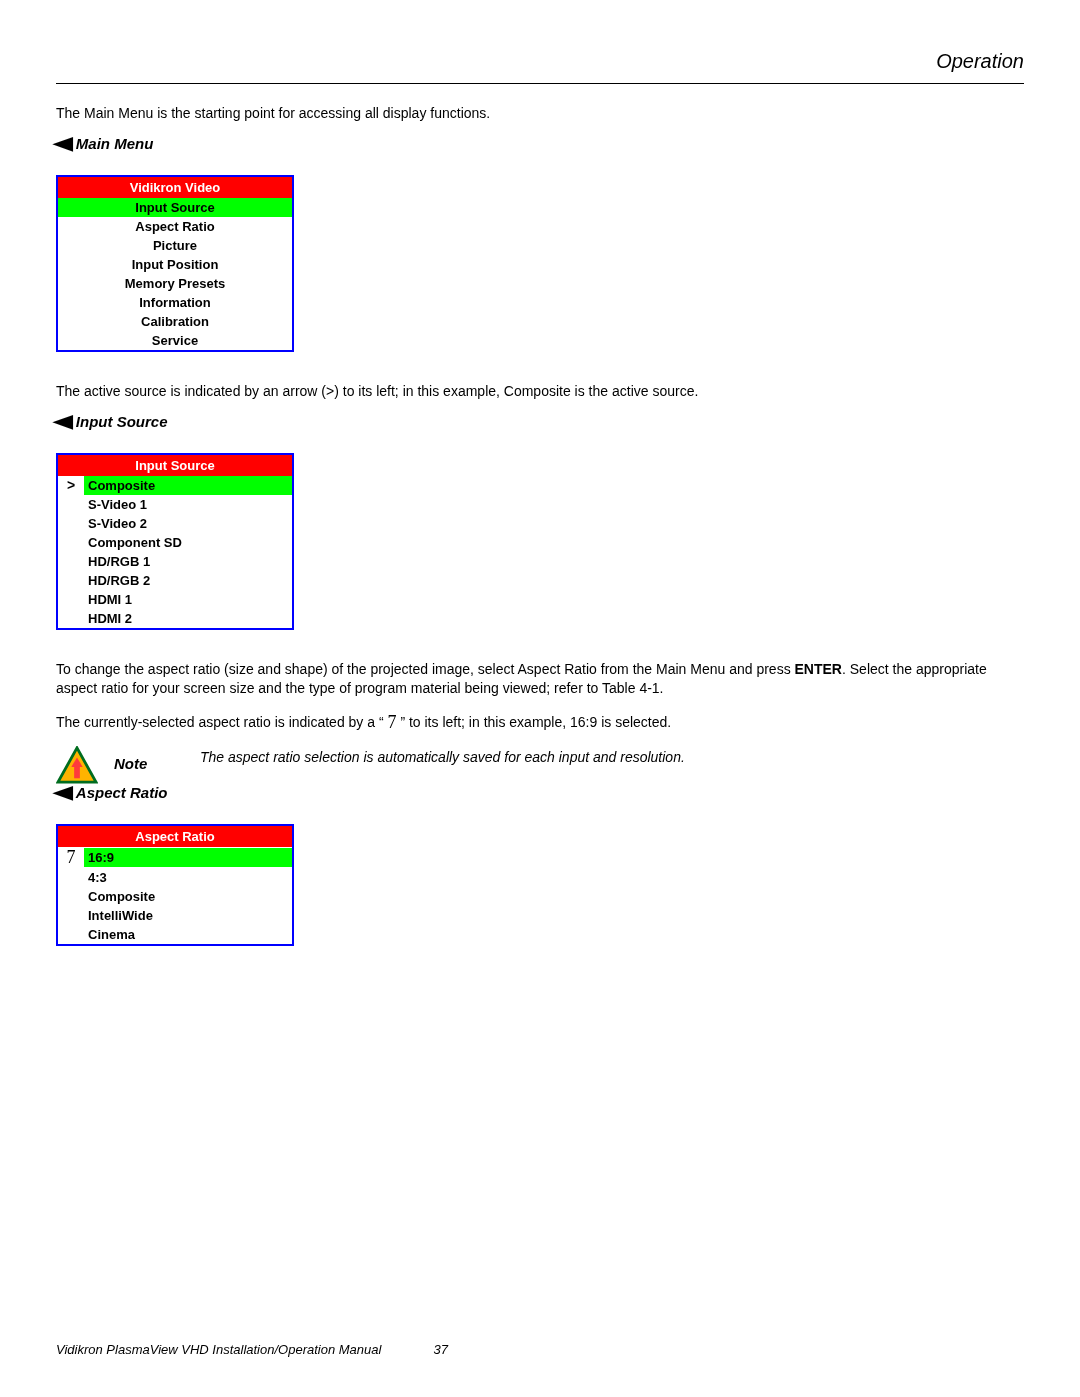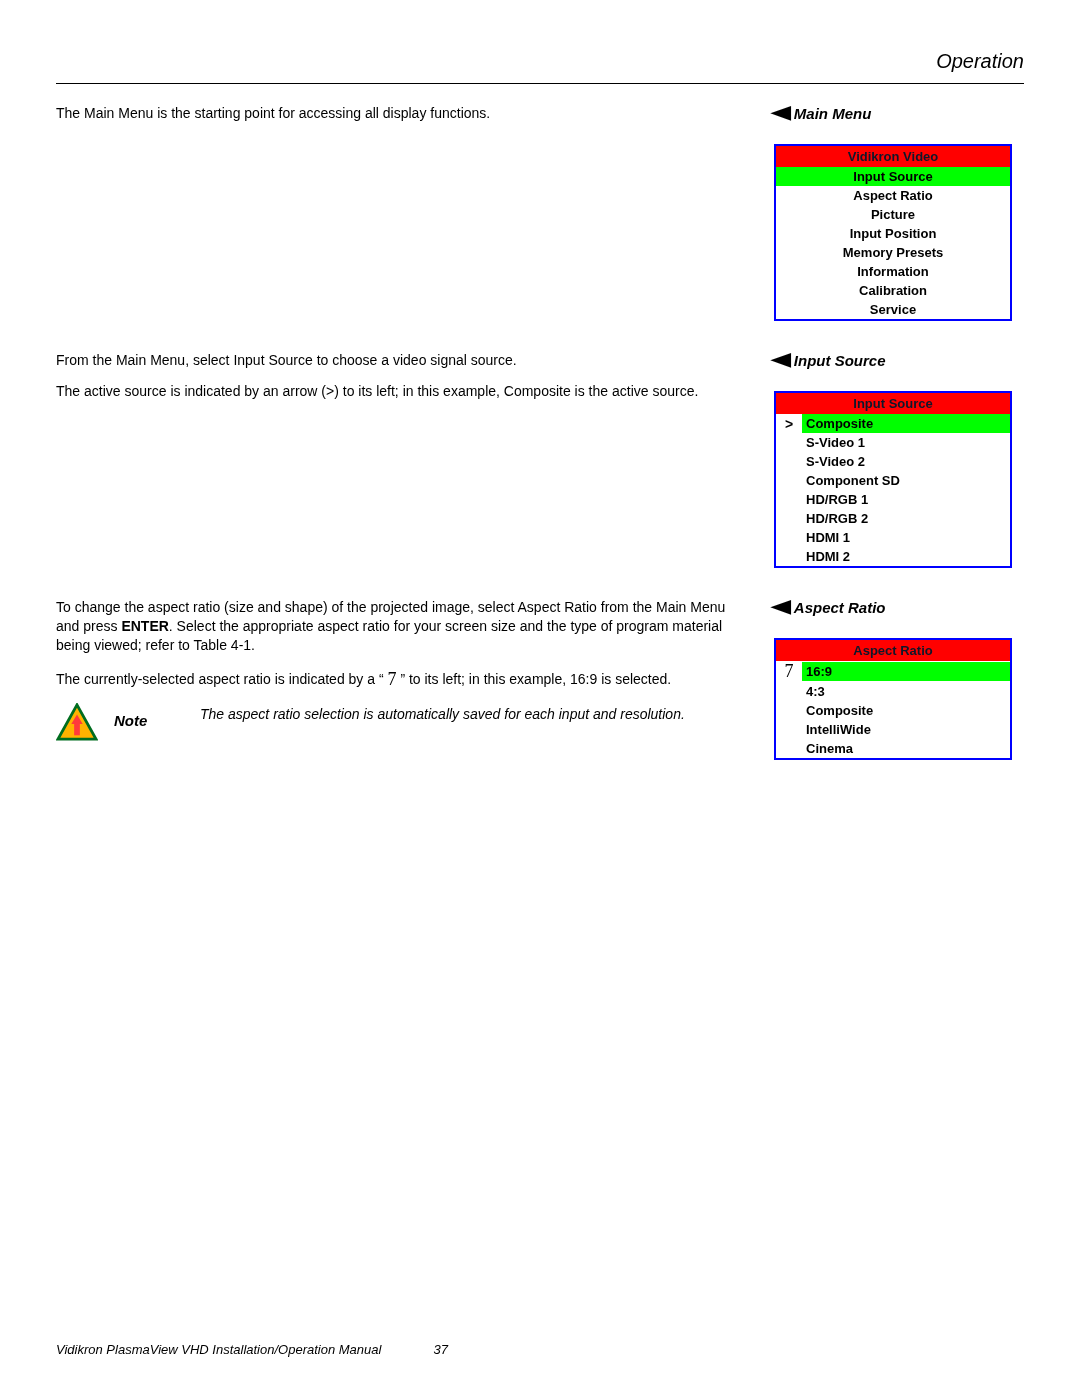--- a/index.html
+++ b/index.html
@@ -33,20 +33,21 @@
     margin: 0 0 20px 0;
   }
   .content {
     flex: 1;
     position: relative;
   }
   .row {
     display: flex;
     align-items: flex-start;
     margin-bottom: 30px;
+    flex-direction: column;
   }
   .left-col {
     flex: 1;
     padding-right: 30px;
     line-height: 1.35;
   }
   .left-col p { margin: 0 0 12px 0; }
   .right-col {
     width: 250px;
     flex: none;
@@ -71,21 +72,21 @@
     top: -1px;
   }
   .menu-box {
     border: 2px solid #0000ff;
     width: 234px;
     font-size: 13px;
     font-weight: bold;
   }
   .menu-header {
     background: #ff0000;
-    color: #0f172a;
+    color: #ffffff;
     text-align: center;
     padding: 3px 0;
   }
   .menu-row {
     display: flex;
     align-items: center;
   }
   .menu-indicator {
     width: 26px;
     text-align: center;
@@ -191,21 +192,20 @@
             </div>
           <div class="menu-row">
               <span class="menu-label">Service</span>
             </div>
         </div>
       </div>
     </div>
 
     <div class="row">
       <div class="left-col">
-        <p>From the Main Menu, select Input Source to choose a video signal source.</p>
         <p>The active source is indicated by an arrow (&gt;) to its left; in this example, Composite is the active source.</p>
       </div>
       <div class="right-col">
         <div class="section-heading">
           <span class="arrow-left">◀</span>
           <span>Input Source</span>
         </div>
         <div class="menu-box menu-left">
           <div class="menu-header">Input Source</div>
           <div class="menu-row selected">

